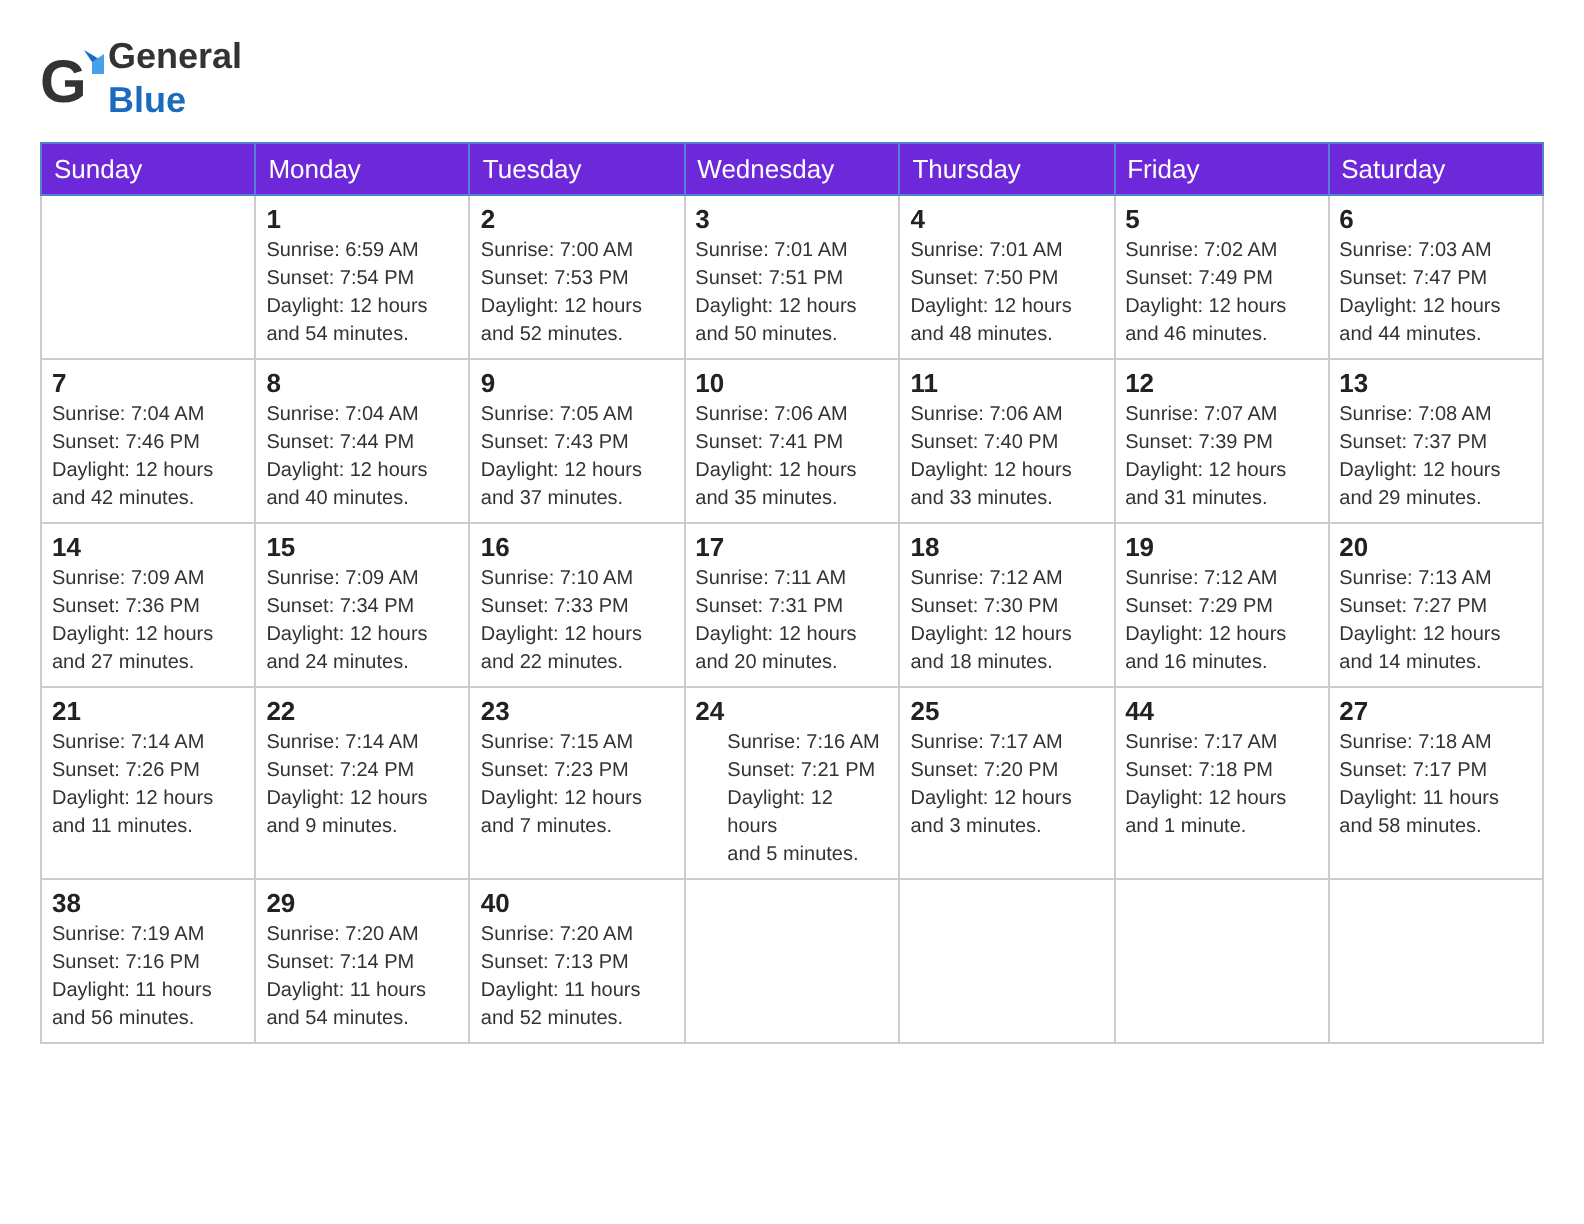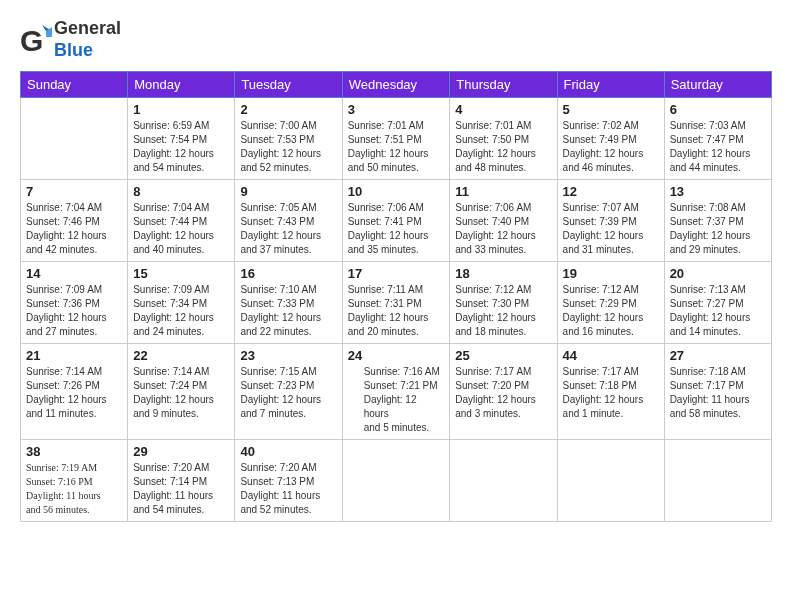--- a/index.html
+++ b/index.html
@@ -306,21 +306,21 @@
             <span class="day-num">27</span>
             <div class="day-info" style="white-space: pre-line;">Sunrise: 7:18 AM
 Sunset: 7:17 PM
 Daylight: 11 hours
 and 58 minutes.</div>
           </td>
         </tr>
         <tr>
           <td>
             <span class="day-num">38</span>
-            <div class="day-info" style="white-space: pre-line; font-family: Liberation Serif, serif;">Sunrise: 7:19 AM
+            <div class="day-info" style="white-space: pre-line;">Sunrise: 7:19 AM
 Sunset: 7:16 PM
 Daylight: 11 hours
 and 56 minutes.</div>
           </td>
           <td>
             <span class="day-num">29</span>
             <div class="day-info" style="white-space: pre-line;">Sunrise: 7:20 AM
 Sunset: 7:14 PM
 Daylight: 11 hours
 and 54 minutes.</div>

